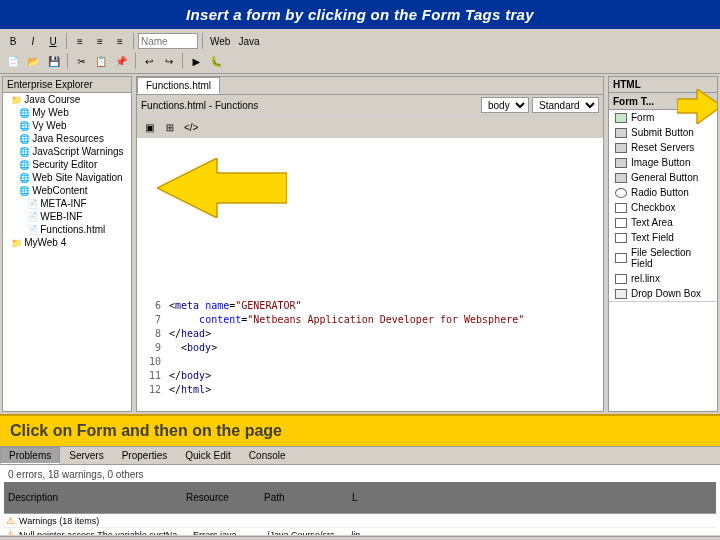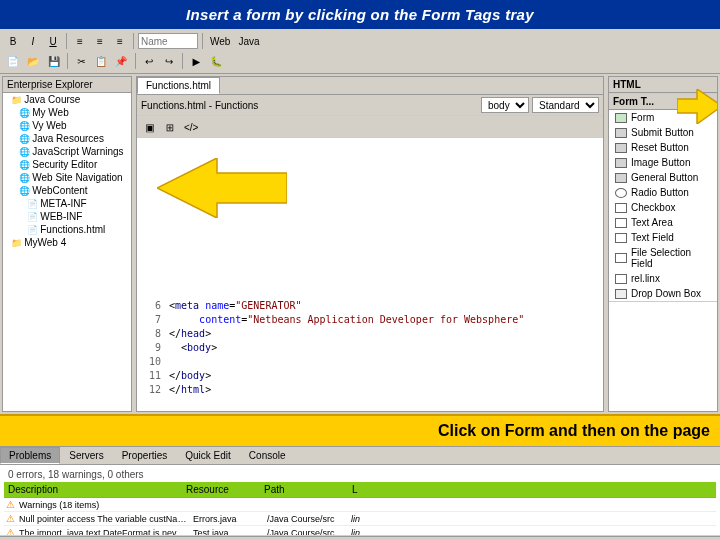--- a/index.html
+++ b/index.html
@@ -239,24 +239,24 @@
     }
     .item-icon.check {
       background: white;
       border: 1px solid #666;
     }
     .item-icon.dropdown { background: #eee; border: 1px solid #666; }
 
     
     .instruction-bar {
       background: #ffcc00;
-      color: #000000;
+      color: #404040;
       font-size: 16px;
       font-weight: bold;
-      text-align: right;
+      text-align: left;
       padding: 6px 10px;
       border-top: 2px solid #cc9900;
     }
 
     
     .console-area {
       height: 90px;
       background: #d4d0c8;
       border-top: 1px solid #999;
       overflow: hidden;
@@ -284,23 +284,23 @@
     .console-content {
       background: white;
       padding: 2px 4px;
       height: 70px;
       overflow: hidden;
       font-size: 10px;
     }
 
     .console-header-row {
       display: flex;
-      background: #84cc16;
+      background: #737373;
       border-bottom: 1px solid #999;
-      padding: 2px 4px;
+      padding: 10px 4px;
       font-size: 10px;
       gap: 8px;
     }
 
     .console-row {
       display: flex;
       align-items: center;
       padding: 1px 2px;
       gap: 4px;
       border-bottom: 1px solid #eee;
@@ -520,21 +520,21 @@
       <div class="panel-item">
             <span class="item-icon form"></span>
             <span>Form</span>
           </div>
           <div class="panel-item">
             <span class="item-icon button"></span>
             <span>Submit Button</span>
           </div>
           <div class="panel-item">
             <span class="item-icon button"></span>
-            <span>Reset Button</span>
+            <span>Reset Servers</span>
           </div>
           <div class="panel-item">
             <span class="item-icon button"></span>
             <span>Image Button</span>
           </div>
           <div class="panel-item">
             <span class="item-icon button"></span>
             <span>General Button</span>
           </div>
           <div class="panel-item">

